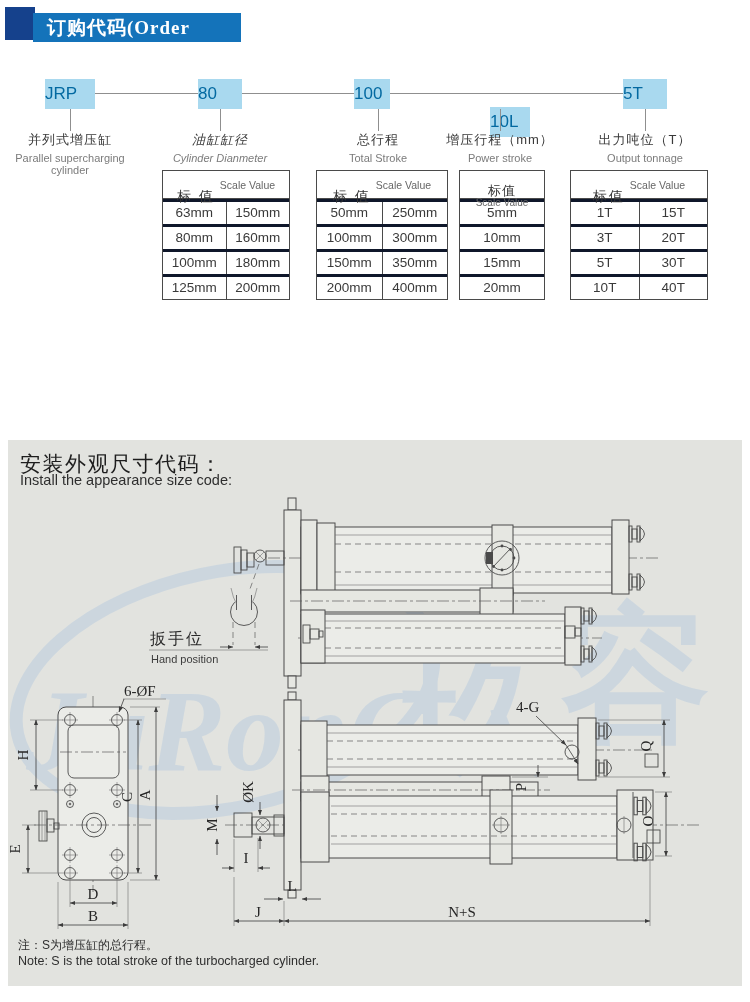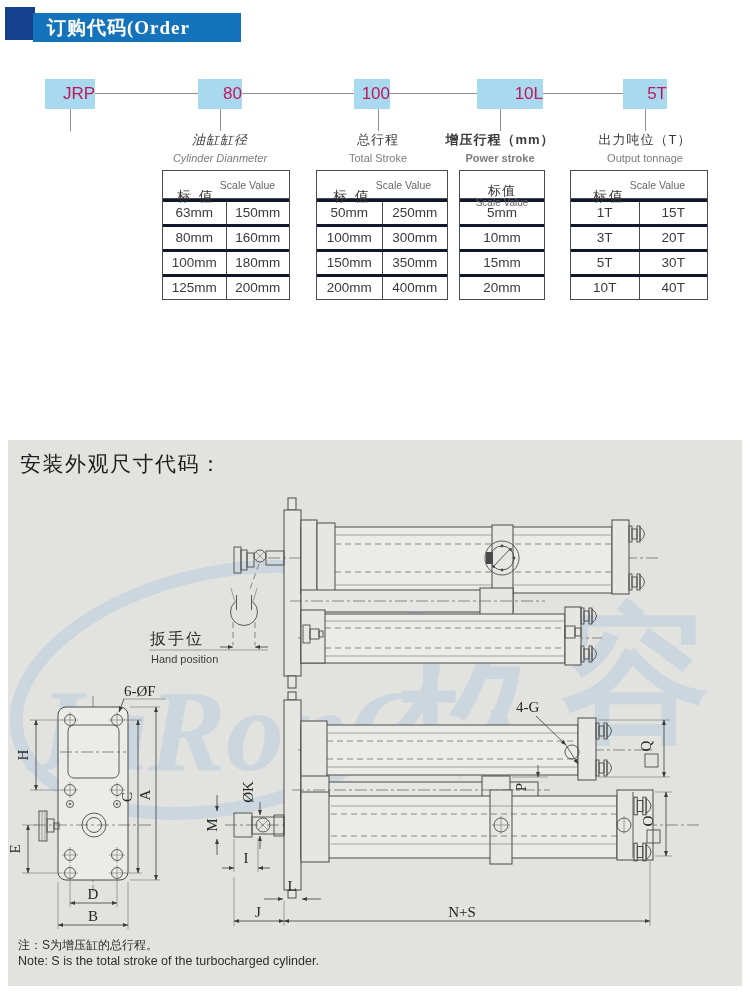--- a/index.html
+++ b/index.html
@@ -5,22 +5,22 @@
   html,body{margin:0;padding:0;background:#fff;}
   .page{position:relative;width:750px;height:1002px;background:#fff;overflow:hidden;
         font-family:"Liberation Sans",sans-serif;}
   
   .rib-sq{position:absolute;left:5px;top:7px;width:30px;height:33px;background:#15418c;}
   .rib-bar{position:absolute;left:33px;top:13px;width:208px;height:29px;background:#1473ba;
            color:#fff;font-family:"Liberation Serif",serif;font-weight:bold;font-size:19px;
            line-height:29px;padding-left:14px;letter-spacing:1px;box-sizing:border-box;}
   
   .oc-line{position:absolute;left:70px;top:93px;width:575px;height:0;border-top:1px solid #8f8f8f;}
-  .oc-box{position:absolute;top:79px;height:30px;background:#a9d9ef;color:#be185d;
-          font-size:17px;text-align:right;line-height:30px;}
+  .oc-box{position:absolute;top:79px;height:30px;background:#a9d9ef;color:#0369a1;
+          font-size:17px;text-align:left;line-height:30px;}
   .oc-stub{position:absolute;top:109px;width:0;height:22px;border-left:1px solid #8f8f8f;}
   .oc-label{position:absolute;text-align:center;}
   .oc-label .zh{font-size:13px;color:#3a3a3a;letter-spacing:1px;}
   .oc-label .en{font-size:11px;color:#7b7b7b;margin-top:3px;line-height:12px;}
   
   .spec-table{position:absolute;border:1px solid #4a4a4a;background:#fff;box-sizing:border-box;}
   .st-head{height:27px;border-bottom:1px solid #4a4a4a;display:flex;align-items:center;
            justify-content:center;gap:5px;}
   .st-head .st-zh{font-size:14px;color:#333;letter-spacing:2px;margin-top:24px;}
   .st-head .st-en{font-size:10.5px;color:#666;}
@@ -57,38 +57,42 @@
 <div class="page">
 
   <div class="rib-sq"></div>
   <div class="rib-bar">订购代码(Order code)</div>
 
   <div class="oc-line"></div>
 
   <div class="oc-box" style="left:45px;width:50px;">JRP</div>
   <div class="oc-box" style="left:198px;width:44px;">80</div>
   <div class="oc-box" style="left:354px;width:36px;">100</div>
-  <div class="oc-box" style="left:477px;width:66px;">10L</div>
+  <div class="oc-box" style="left:490px;width:40px;margin-top:28px;">10L</div>
   <div class="oc-box" style="left:623px;width:44px;">5T</div>
 
   <div class="oc-stub" style="left:70px;"></div>
   <div class="oc-stub" style="left:220px;"></div>
   <div class="oc-stub" style="left:378px;"></div>
   <div class="oc-stub" style="left:500px;"></div>
   <div class="oc-stub" style="left:645px;"></div>
 
+  <div class="oc-label" style="left:5px;top:131px;width:130px;">
+    <div class="zh">并列式增压缸</div>
+    <div class="en">Parallel supercharging cylinder</div>
+  </div>
   <div class="oc-label" style="left:150px;top:131px;width:140px;font-style:italic;">
     <div class="zh">油缸缸径</div>
     <div class="en">Cylinder Dianmeter</div>
   </div>
   <div class="oc-label" style="left:313px;top:131px;width:130px;">
     <div class="zh">总行程</div>
     <div class="en">Total Stroke</div>
   </div>
-  <div class="oc-label" style="left:435px;top:131px;width:130px;font-weight:bold;">
+  <div class="oc-label" style="left:435px;top:131px;width:130px;">
     <div class="zh">增压行程（mm）</div>
     <div class="en">Power stroke</div>
   </div>
   <div class="oc-label" style="left:580px;top:131px;width:130px;">
     <div class="zh">出力吨位（T）</div>
     <div class="en">Output tonnage</div>
   </div>
 
   <div class="spec-table" style="left:162px;top:170px;width:128px;">
     <div class="st-head">
@@ -173,20 +177,21 @@
         <span>30T</span>
       </div>
     <div class="st-row">
         <span>10T</span>
         <span>40T</span>
       </div>
   </div>
 
   <div class="panel"></div>
   <div class="p-title-zh">安装外观尺寸代码：</div>
+  <div class="p-title-en">Install the appearance size code:</div>
 
   <svg class="diagram" width="750" height="546" viewBox="0 0 750 546">
     <defs>
       <marker id="ar" viewBox="0 0 10 10" refX="9.5" refY="5" markerWidth="7" markerHeight="7" orient="auto-start-reverse">
         <path d="M0,1.2 L10,5 L0,8.8 z" fill="#3c3c3c"></path>
       </marker>
       <g id="nip">
         <rect x="0" y="-8" width="3" height="16" class="ln" fill="#e6e7e2"></rect>
         <rect x="3" y="-5" width="5" height="10" class="ln" fill="#e6e7e2"></rect>
         <rect x="8" y="-8" width="3" height="16" class="ln" fill="#e6e7e2"></rect>

